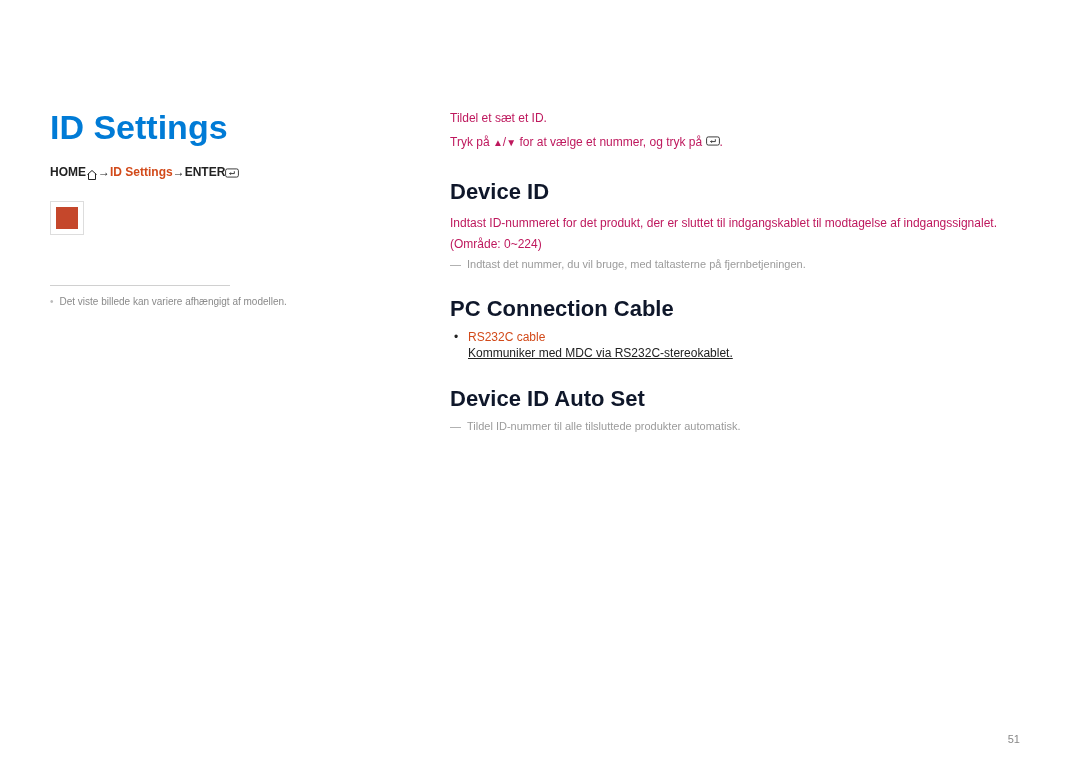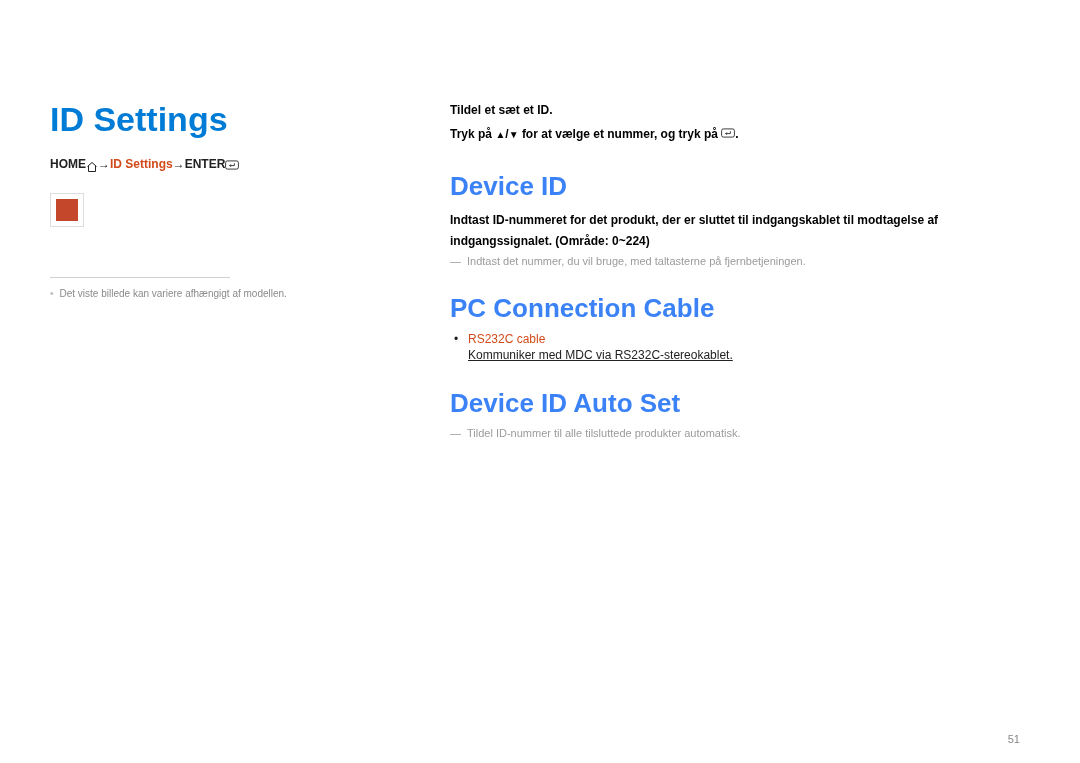--- a/index.html
+++ b/index.html
@@ -8,20 +8,21 @@
     background: #fff;
     width: 1080px;
     height: 763px;
     padding: 100px 50px 50px 50px;
     position: relative;
     color: #222;
   }
   .page {
     display: flex;
     gap: 40px;
+    margin-top: 8px;
   }
   .left-col {
     width: 360px;
     flex-shrink: 0;
   }
   .right-col {
     flex: 1;
   }
   h1.page-title {
     font-size: 34px;
@@ -68,32 +69,31 @@
     font-size: 10px;
     color: #8a8a8a;
   }
   .footnote::before {
     content: "•";
     color: #bbb;
     margin-right: 6px;
   }
   .body-text {
     font-size: 12px;
-    color: #000000;
+    color: #be185d;
     line-height: 1.7;
     margin-bottom: 4px;
-    font-weight: bold;
   }
   .body-text .arrow-up, .body-text .arrow-down {
     font-size: 10px;
   }
   h2.section-h {
-    font-size: 26px;
+    font-size: 22px;
     font-weight: 700;
-    color: #3b82f6;
+    color: #0f172a;
     margin-top: 26px;
     margin-bottom: 8px;
   }
   .note-line {
     font-size: 11px;
     color: #9b9b9b;
     margin-top: 4px;
     margin-bottom: 4px;
     display: flex;
     gap: 6px;

